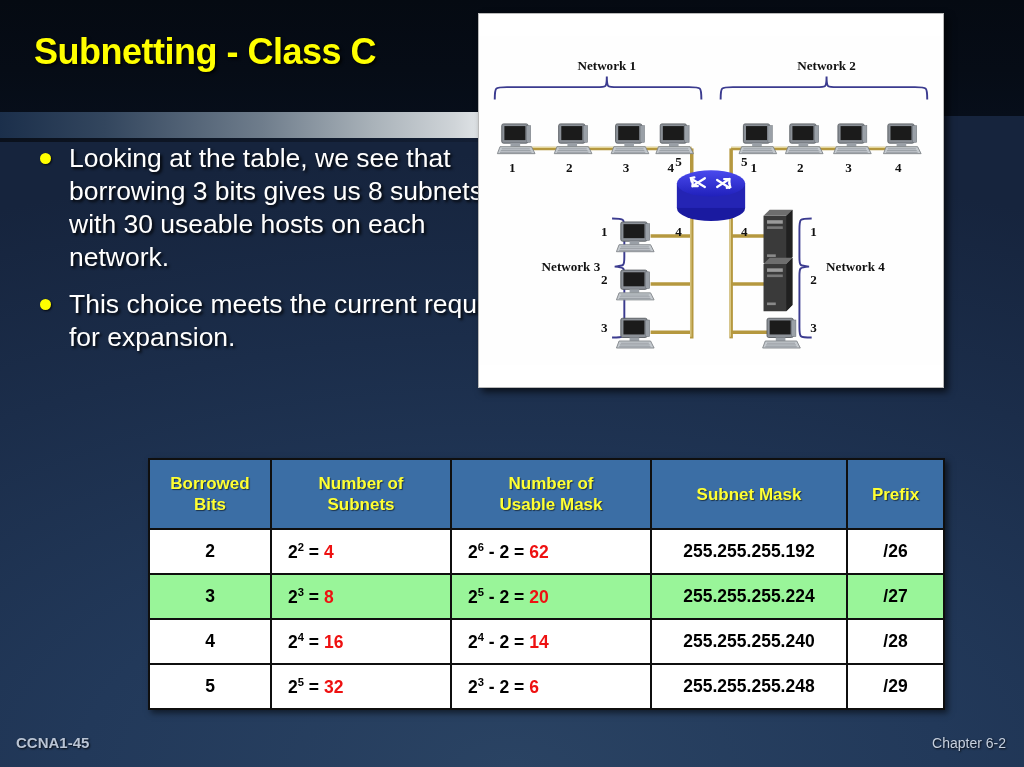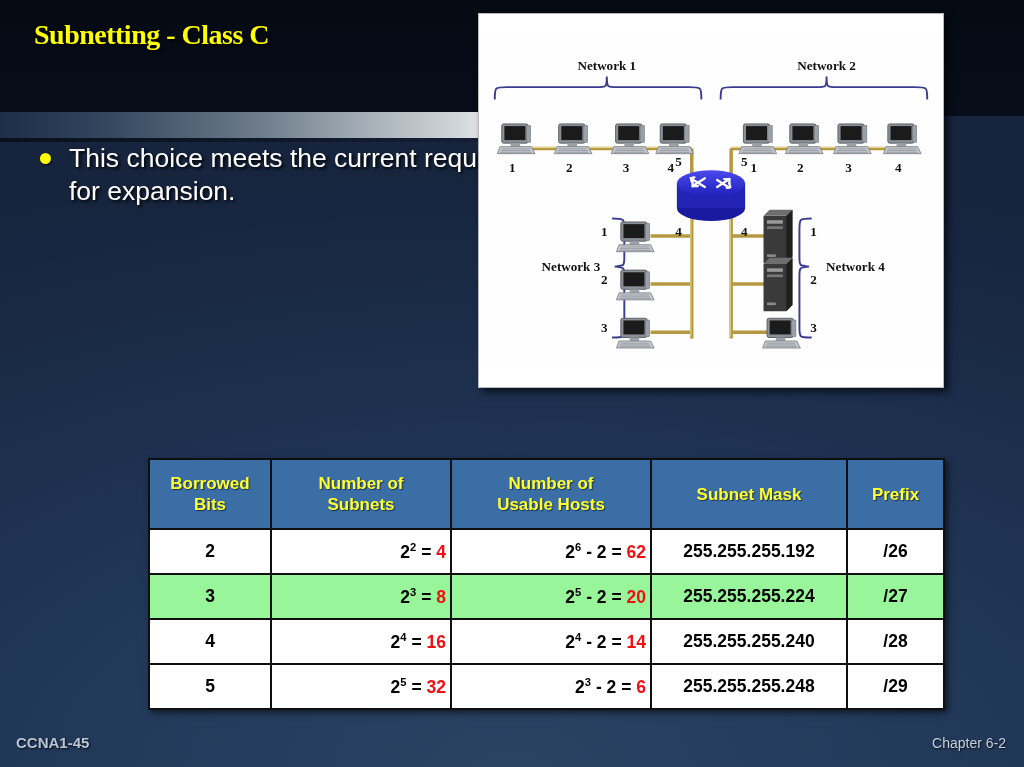--- a/index.html
+++ b/index.html
@@ -24,26 +24,25 @@
   .title-rule{
     position:absolute; left:0; top:112px; width:478px; height:26px;
     background:linear-gradient(90deg,#1b2f4b 0%, #33465e 22%, #6f7d8c 55%, #a9b2b9 78%, #cfd4d8 95%, #dfe3e6 100%);
   }
   .title-rule-shadow{
     position:absolute; left:0; top:138px; width:478px; height:4px;
     background:linear-gradient(90deg,rgba(0,0,0,.55),rgba(0,0,0,.15));
   }
   
   .slide-title{
-    position:absolute; left:34px; top:20px; width:440px;
+    position:absolute; left:34px; top:32px; width:440px;
     color:#ffff00;
-    font-size:28px; font-weight:bold; letter-spacing:-0.5px;
+    font-size:36px; font-weight:bold; letter-spacing:-0.5px;
     text-shadow:2px 2px 3px rgba(0,0,0,.85);
     line-height:1.1;
-    font-family:Liberation Serif, serif;
   }
   
   .bullets{ position:absolute; left:24px; top:142px; width:470px; }
   .bullet{
     display:flex; align-items:flex-start;
     color:#ffffff;
     font-size:26.5px; line-height:33px;
     text-shadow:2px 2px 3px rgba(0,0,0,.9);
     margin-bottom:14px;
   }
@@ -86,21 +85,21 @@
   .subnet-table thead th{
     background:#3b6ea5;
     color:#ffff33;
     font-size:17px;
     line-height:21px;
     height:70px;
     text-shadow:1px 1px 1px rgba(0,0,0,.55);
   }
   .subnet-table tbody td{ height:45px; }
   .subnet-table tbody tr.hl td{ background:#99f599; }
-  td.left-cell{ text-align:right; padding-left:16px; }
+  td.left-cell{ text-align:left; padding-left:16px; }
   sup{ font-size:0.64em; vertical-align:super; font-weight:bold; }
   .red{ color:#ee1111; }
   
   col.c0{ width:122px; } col.c1{ width:180px; }
   col.c2{ width:200px; } col.c3{ width:196px; } col.c4{ width:97px; }
   
   .footer-left{
     position:absolute; left:16px; bottom:16px;
     color:#b9c4d4; font-size:15px; font-weight:bold;
     text-shadow:1px 1px 2px rgba(0,0,0,.8);
@@ -118,20 +117,24 @@
 <body>
 
 <div id="slide">
 
   <div class="title-rule"></div>
   <div class="title-rule-shadow"></div>
 
   <div class="slide-title">Subnetting - Class C</div>
 
   <div class="bullets">
+    <div class="bullet bullet-1">
+      <span class="dot"></span>
+      <span class="txt">Looking at the table, we see that borrowing 3 bits gives us 8 subnets with 30 useable hosts on each network.</span>
+    </div>
     <div class="bullet bullet-2">
       <span class="dot"></span>
       <span class="txt">This choice meets the current requirements and leaves room for expansion.</span>
     </div>
   </div>
 
   <div class="figure">
     <svg viewBox="0 0 530 375" xmlns="http://www.w3.org/2000/svg">
       <defs>
         <g id="pc">
@@ -264,21 +267,21 @@
       <col class="c0">
         <col class="c1">
         <col class="c2">
         <col class="c3">
         <col class="c4">
     </colgroup>
     <thead>
       <tr>
         <th><span>Borrowed</span><br><span>Bits</span></th>
         <th><span>Number of</span><br><span>Subnets</span></th>
-        <th><span>Number of</span><br><span>Usable Hosts</span></th>
+        <th><span>Number of</span><br><span>Usable Mask</span></th>
         <th><span>Subnet Mask</span></th>
         <th><span>Prefix</span></th>
       </tr>
     </thead>
     <tbody id="table-body">
         <tr>
           <td>2</td>
           <td class="left-cell">2<sup>2</sup> = <span class="red">4</span></td>
           <td class="left-cell">2<sup>6</sup> -  2  = <span class="red">62</span></td>
           <td>255.255.255.192</td>

